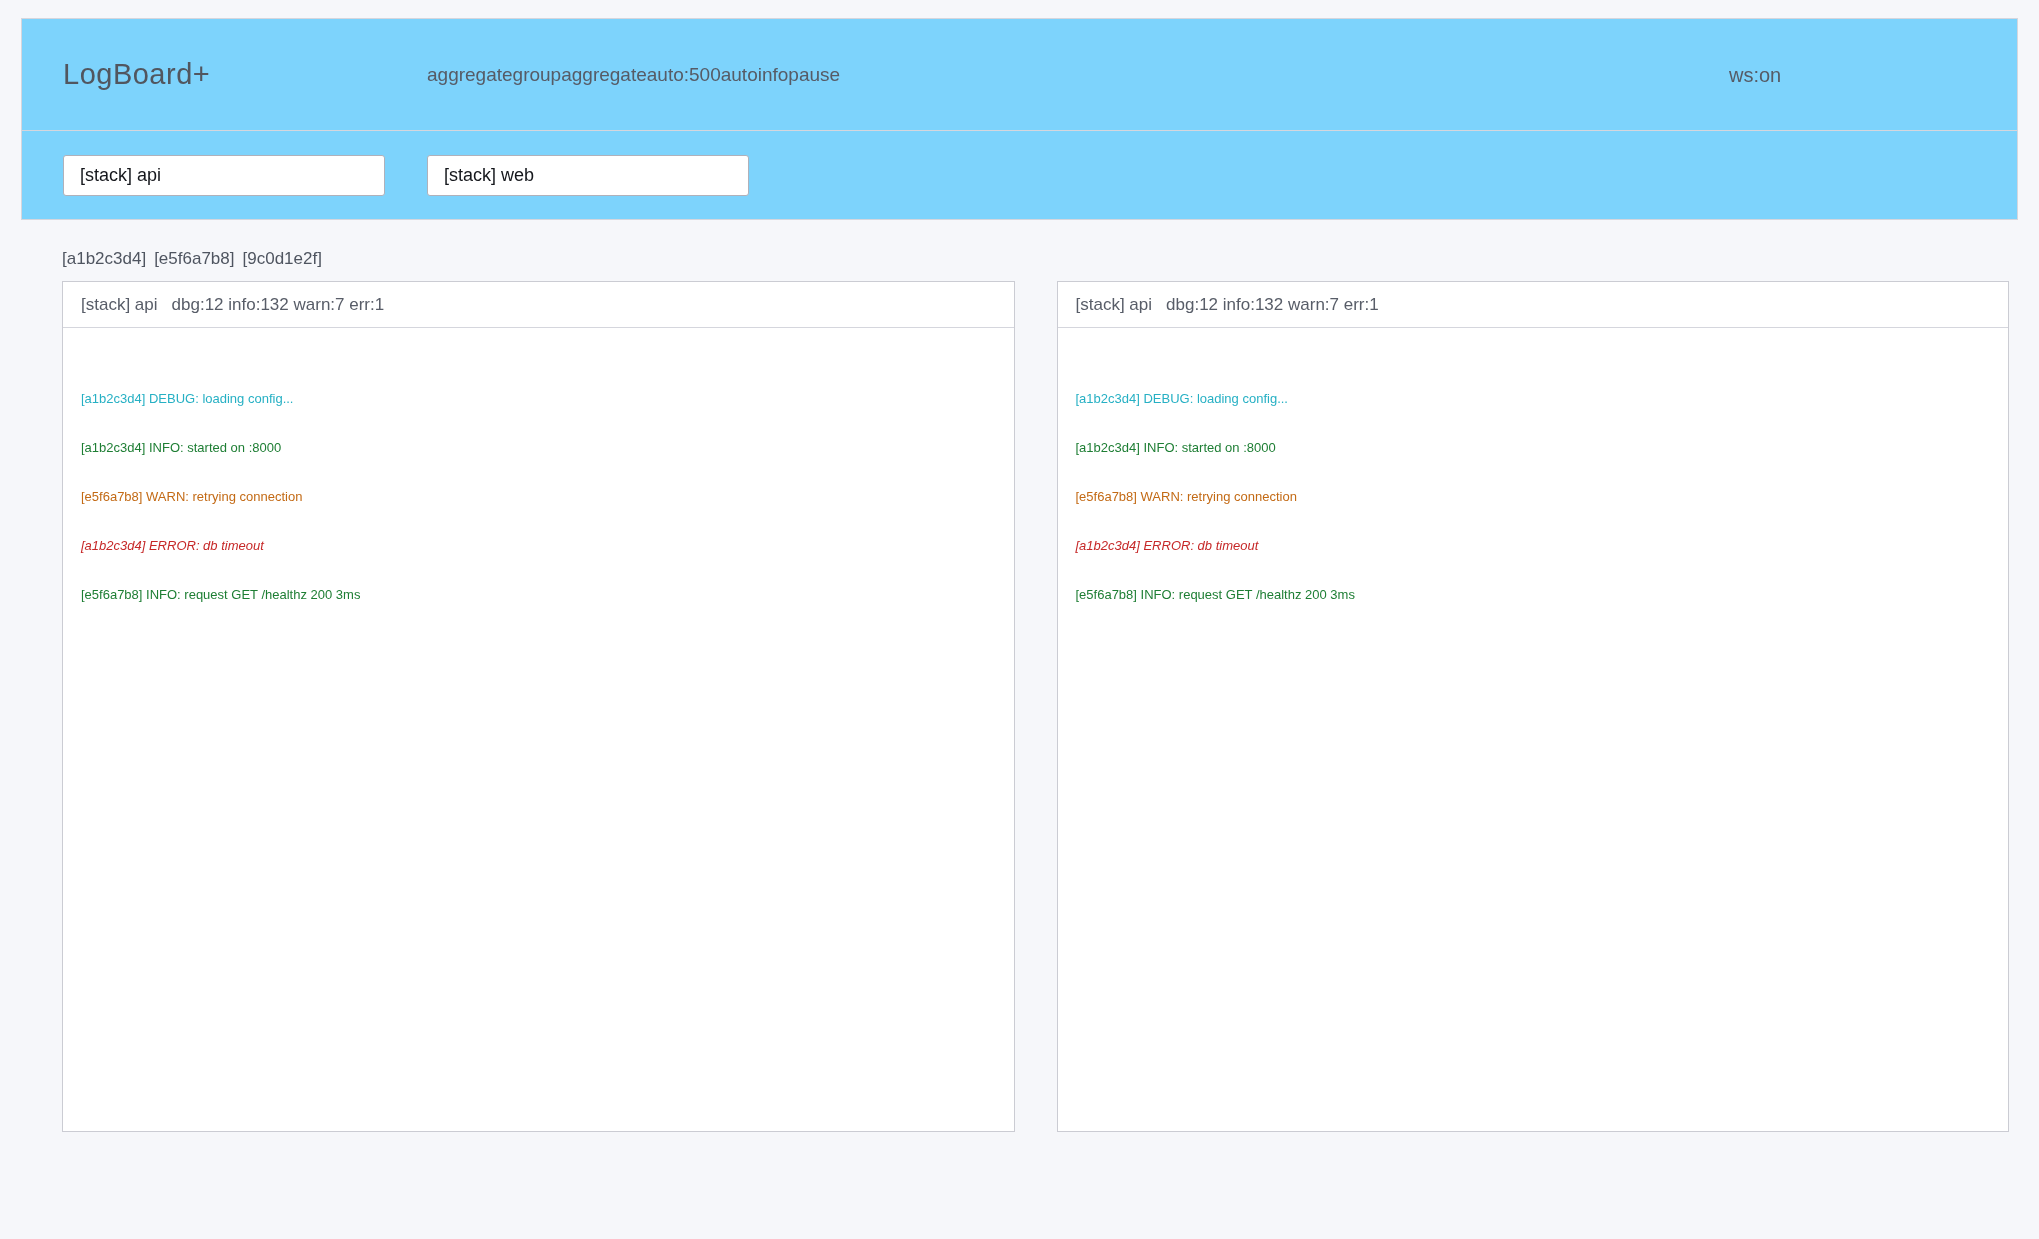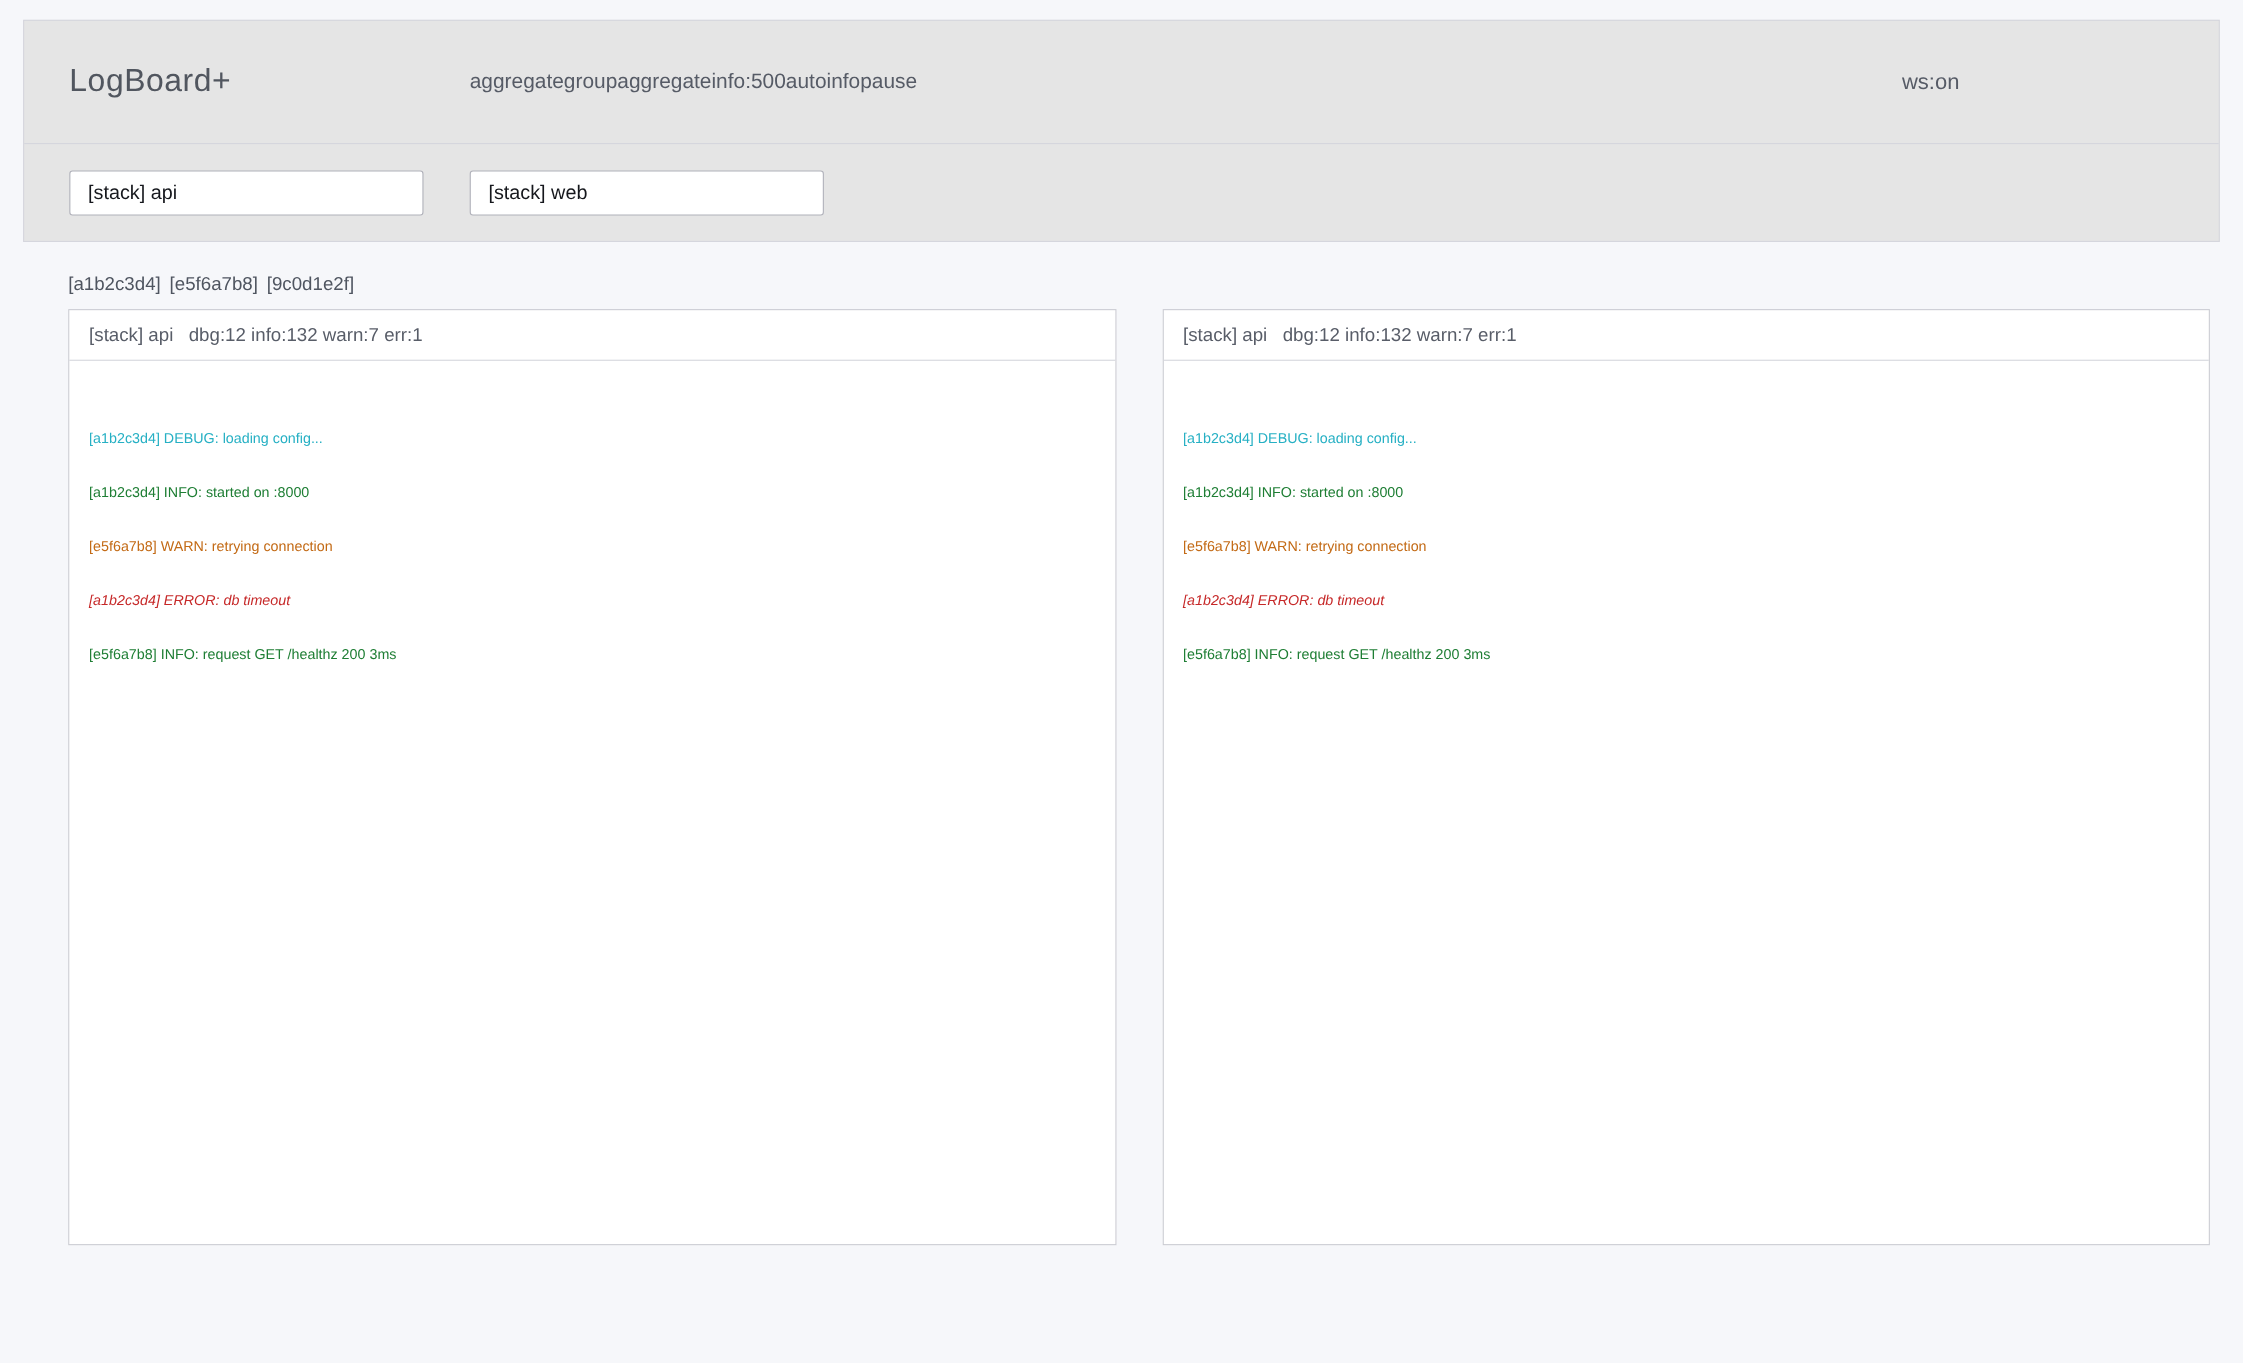--- a/index.html
+++ b/index.html
@@ -7,21 +7,21 @@
     width: 2039px; height: 1239px;
     background: #f6f7fa;
     font-family: "Liberation Sans", sans-serif;
     position: relative;
     overflow: hidden;
   }
 
   
   .topbox {
     position: absolute; left: 21px; top: 18px; width: 1997px;
-    background: #e5e5e5;
+    background: #7dd3fc;
     border: 1px solid #d5d6dd;
   }
   .header {
     position: relative;
     height: 112px;
     display: flex; align-items: center;
     padding: 0 41px;
     border-bottom: 1px solid #d5d6dd;
   }
   .app-title {
@@ -105,21 +105,21 @@
 </head>
 <body>
 
 <div class="topbox">
   <div class="header">
     <div class="app-title">LogBoard+</div>
     <nav class="menu">
       <span class="menu-item">aggregate</span>
       <span class="menu-item">group</span>
       <span class="menu-item">aggregate</span>
-      <span class="menu-item">info:500</span>
+      <span class="menu-item">auto:500</span>
       <span class="menu-item">auto</span>
       <span class="menu-item">info</span>
       <span class="menu-item">pause</span>
     </nav>
     <div class="ws-status">ws:on</div>
   </div>
   <div class="filterbar">
     <input class="stack-input" type="text" value="[stack] api" style="">
     <input class="stack-input" type="text" value="[stack] web" style="">
   </div>

